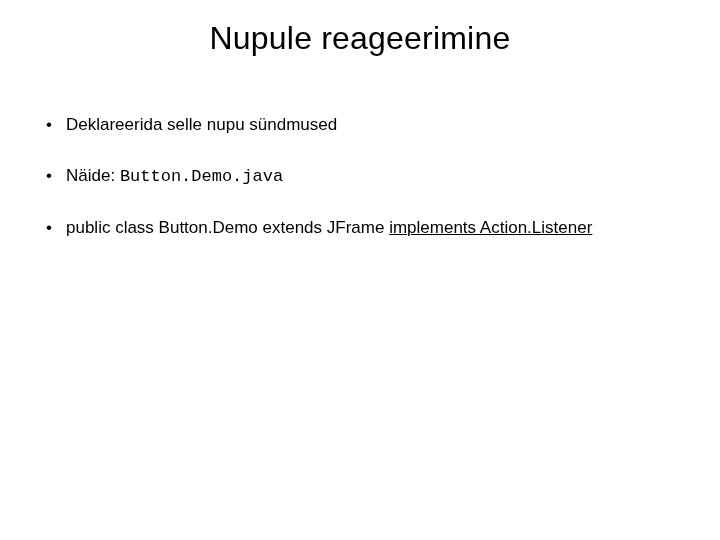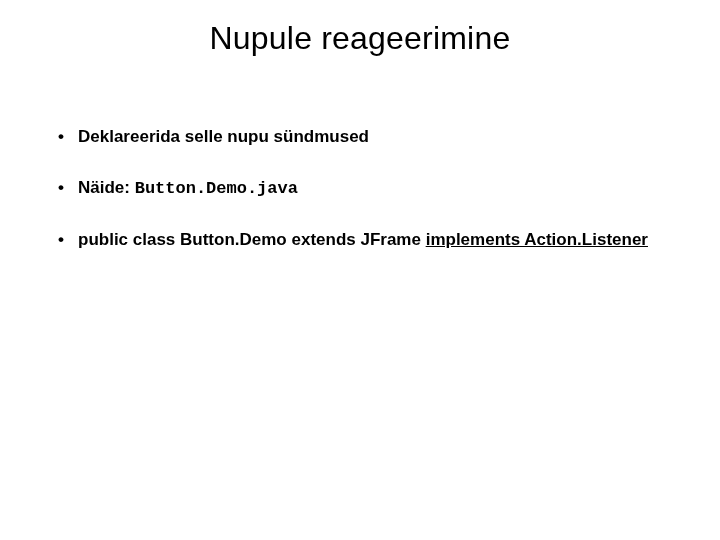--- a/index.html
+++ b/index.html
@@ -25,24 +25,23 @@
     text-align: center;
     font-size: 32px;
     font-weight: 400;
     letter-spacing: 0.2px;
   }
   ul.bullets {
     position: absolute;
     top: 110px;
     left: 36px;
     right: 36px;
-    margin: 16px;
+    margin: 4px;
     padding: 0;
     list-style: none;
-    font-weight: bold;
   }
   ul.bullets > li {
     position: relative;
     padding-left: 26px;
     margin-bottom: 28px;
     font-size: 17px;
     line-height: 1.35;
   }
   ul.bullets > li::before {
     content: "•";

